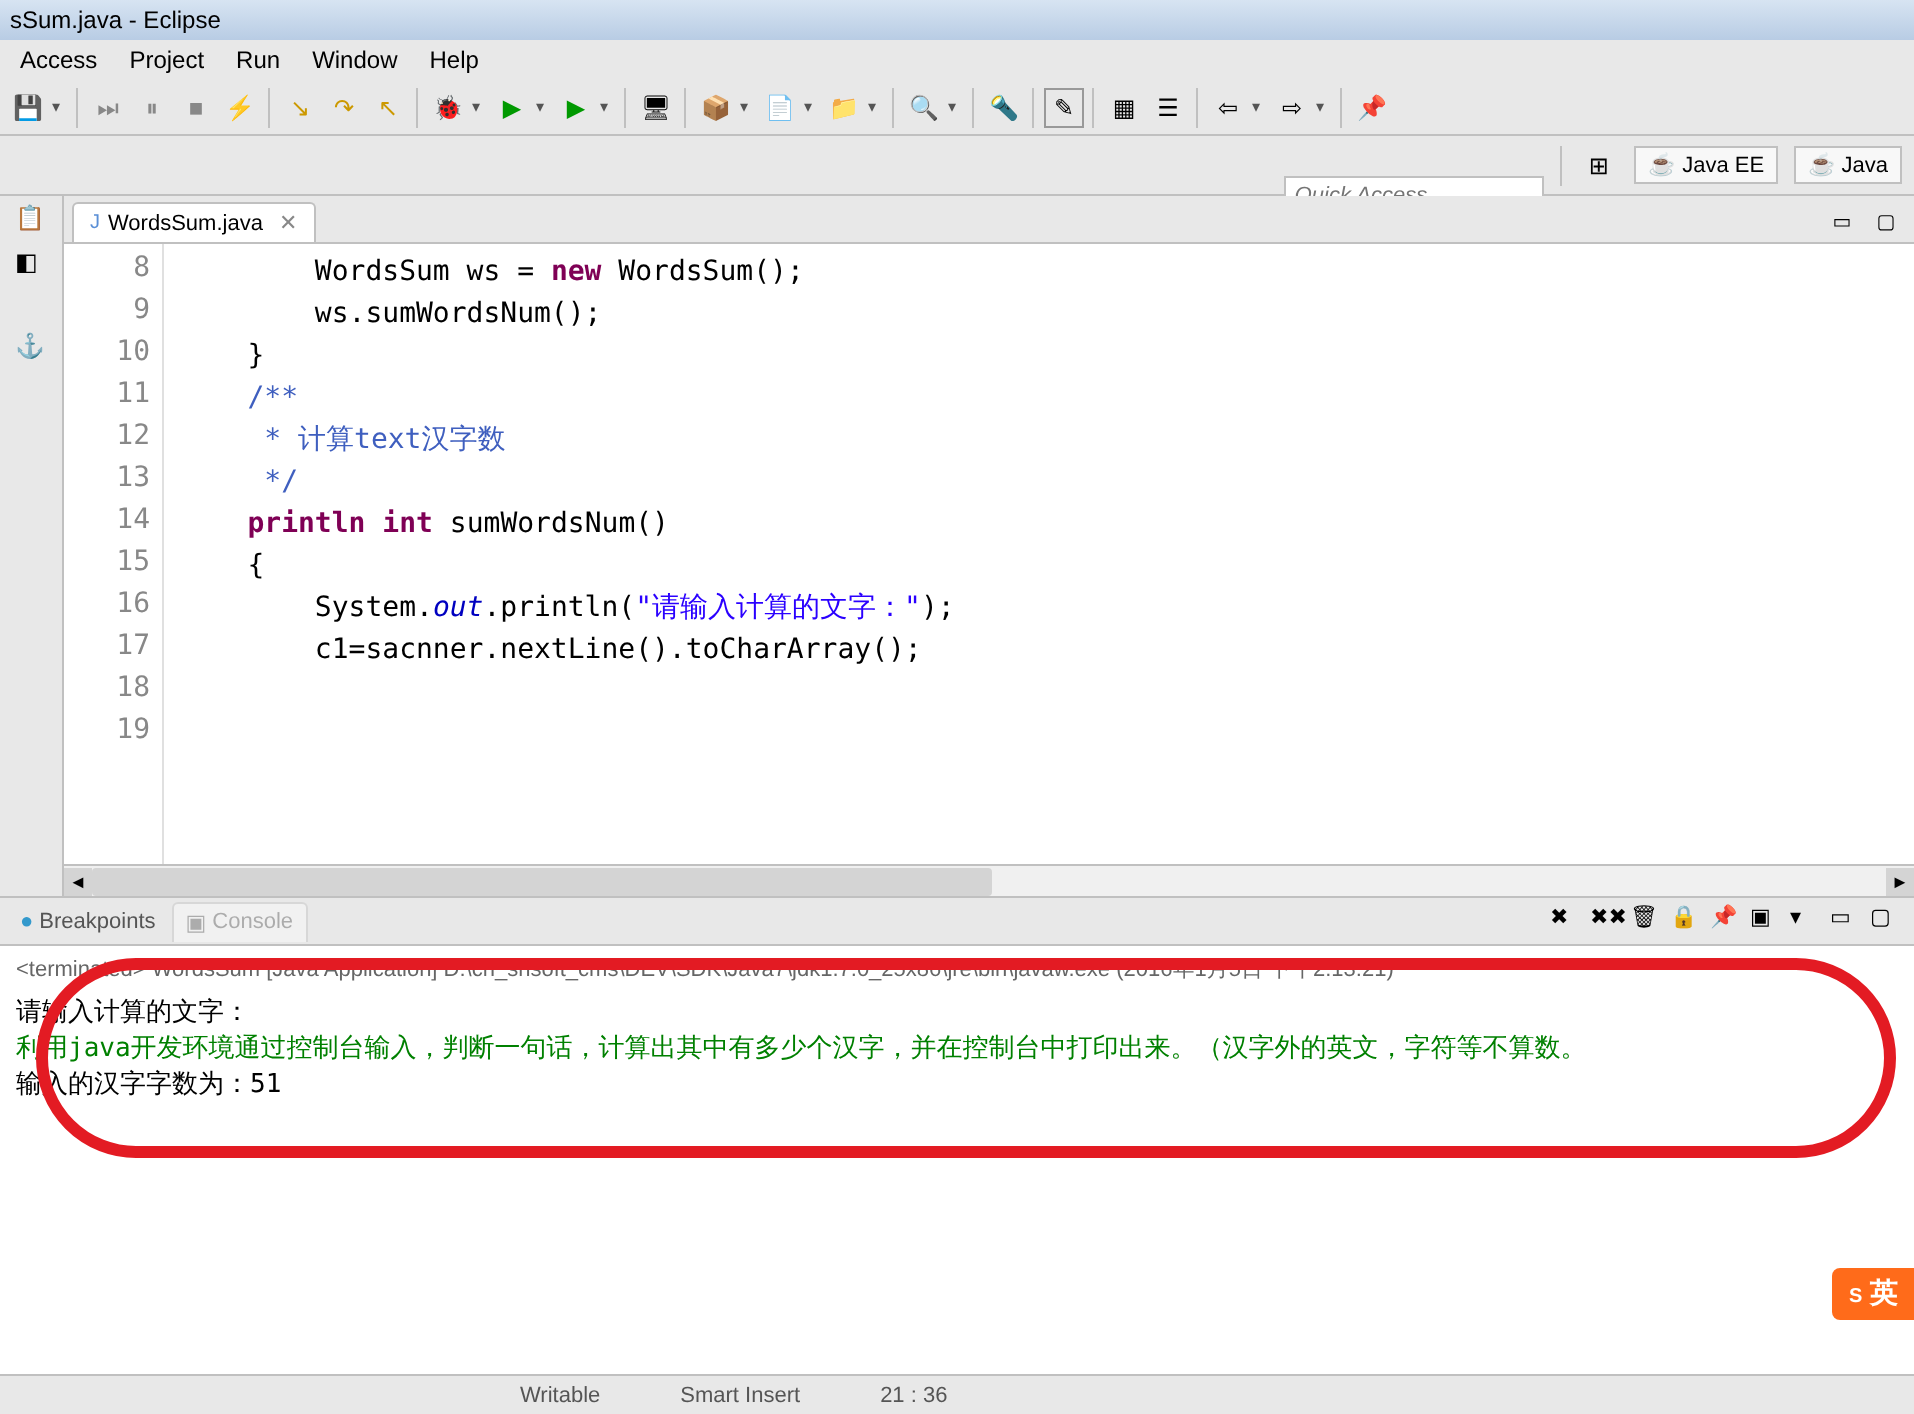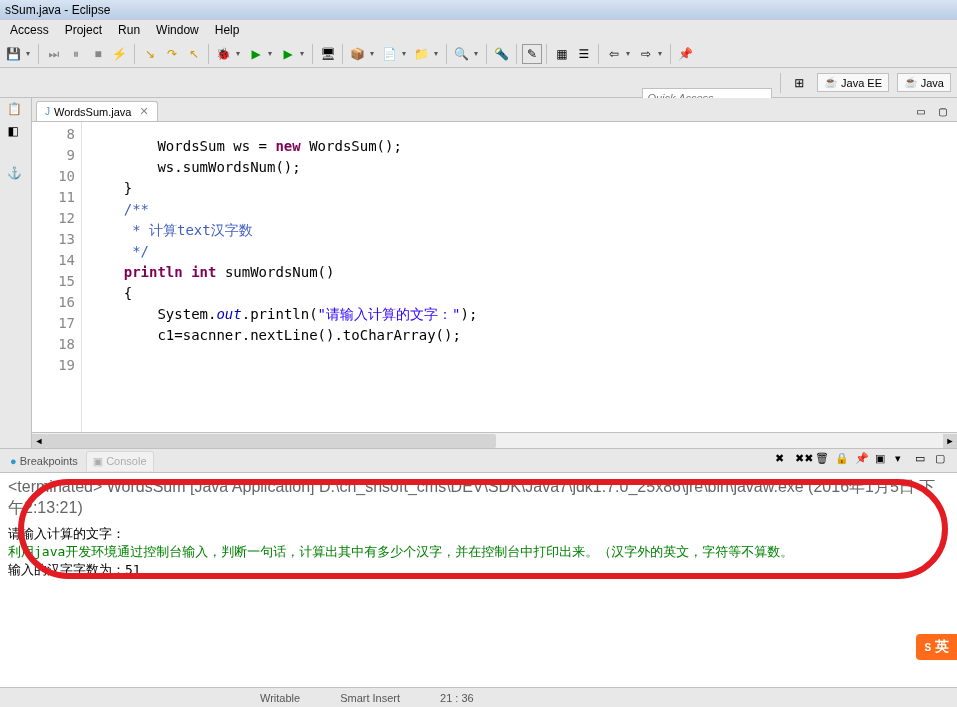--- a/index.html
+++ b/index.html
@@ -26,39 +26,39 @@
     .editor-area { flex: 1; display: flex; flex-direction: column; background: #fff; }
     .editor-tabs { height: 24px; background: #e8e8e8; border-bottom: 1px solid #c0c0c0; display: flex; align-items: flex-end; padding-left: 4px; }
     .editor-tab { background: #fff; border: 1px solid #c0c0c0; border-bottom: none; padding: 3px 8px; font-size: 11px; display: flex; align-items: center; gap: 4px; border-radius: 3px 3px 0 0; }
     .tab-icon { color: #5a8fd6; font-size: 10px; }
     .tab-close { color: #888; font-size: 11px; margin-left: 4px; }
     .editor-toolbar-right { margin-left: auto; display: flex; gap: 2px; padding-right: 4px; }
     
     .code-area { flex: 1; display: flex; background: #fff; font-family: Consolas, monospace; font-size: 14px; overflow: hidden; }
     .line-numbers { width: 50px; background: #fff; border-right: 1px solid #e0e0e0; text-align: right; padding-right: 6px; color: #888; padding-top: 2px; }
     .line-number { height: 21px; line-height: 21px; position: relative; }
-    .code-lines { flex: 1; padding-top: 14px; padding-left: 8px; }
+    .code-lines { flex: 1; padding-top: 4px; padding-left: 8px; }
     .code-line { height: 21px; line-height: 21px; white-space: pre; }
     .kw { color: #7f0055; font-weight: bold; }
     .str { color: #2a00ff; }
     .comment { color: #3f5fbf; }
     .field { color: #0000c0; font-style: italic; }
     
     .hscroll { height: 16px; background: #f0f0f0; border-top: 1px solid #c0c0c0; position: relative; }
     .hscroll-thumb { position: absolute; left: 14px; width: 450px; height: 14px; top: 1px; background: #d4d4d4; border-radius: 2px; }
     .hscroll-arrow { position: absolute; width: 14px; height: 14px; top: 1px; background: #d4d4d4; font-size: 9px; text-align: center; line-height: 14px; }
     
     .bottom-panel { border-top: 1px solid #c0c0c0; background: #fff; height: 258px; position: relative; }
     .bottom-tabs { height: 24px; background: #e8e8e8; display: flex; align-items: center; padding: 0 4px; gap: 2px; font-size: 11px; border-bottom: 1px solid #c0c0c0; }
     .bottom-tab { padding: 3px 6px; display: flex; align-items: center; gap: 3px; color: #555; }
     .bottom-tab.active { background: #fff; border: 1px solid #c0c0c0; border-bottom: none; border-radius: 3px 3px 0 0; }
     .bottom-toolbar { margin-left: auto; display: flex; gap: 2px; }
     .bottom-toolbar-btn { width: 18px; height: 18px; font-size: 11px; }
     
-    .console-header { padding: 4px 8px; font-size: 16px; color: #666; }
+    .console-header { padding: 4px 8px; font-size: 11px; color: #666; }
     .console-output { padding: 2px 8px; font-family: Consolas, monospace; font-size: 13px; line-height: 18px; }
     .console-green { color: #008000; }
     
     .red-circle { position: absolute; border: 6px solid #e31b23; border-radius: 60px; pointer-events: none; }
     
     .status-bar { position: absolute; bottom: 0; left: 0; right: 0; height: 20px; background: #e8e8e8; border-top: 1px solid #c0c0c0; display: flex; align-items: center; font-size: 11px; color: #555; }
     .status-item { padding: 0 20px; }
     
     .watermark { position: absolute; right: 10px; bottom: 25px; color: #fff; opacity: 0.3; font-size: 28px; font-weight: bold; pointer-events: none; }
     .watermark-sub { position: absolute; right: 10px; bottom: 10px; color: #fff; opacity: 0.2; font-size: 12px; pointer-events: none; }

